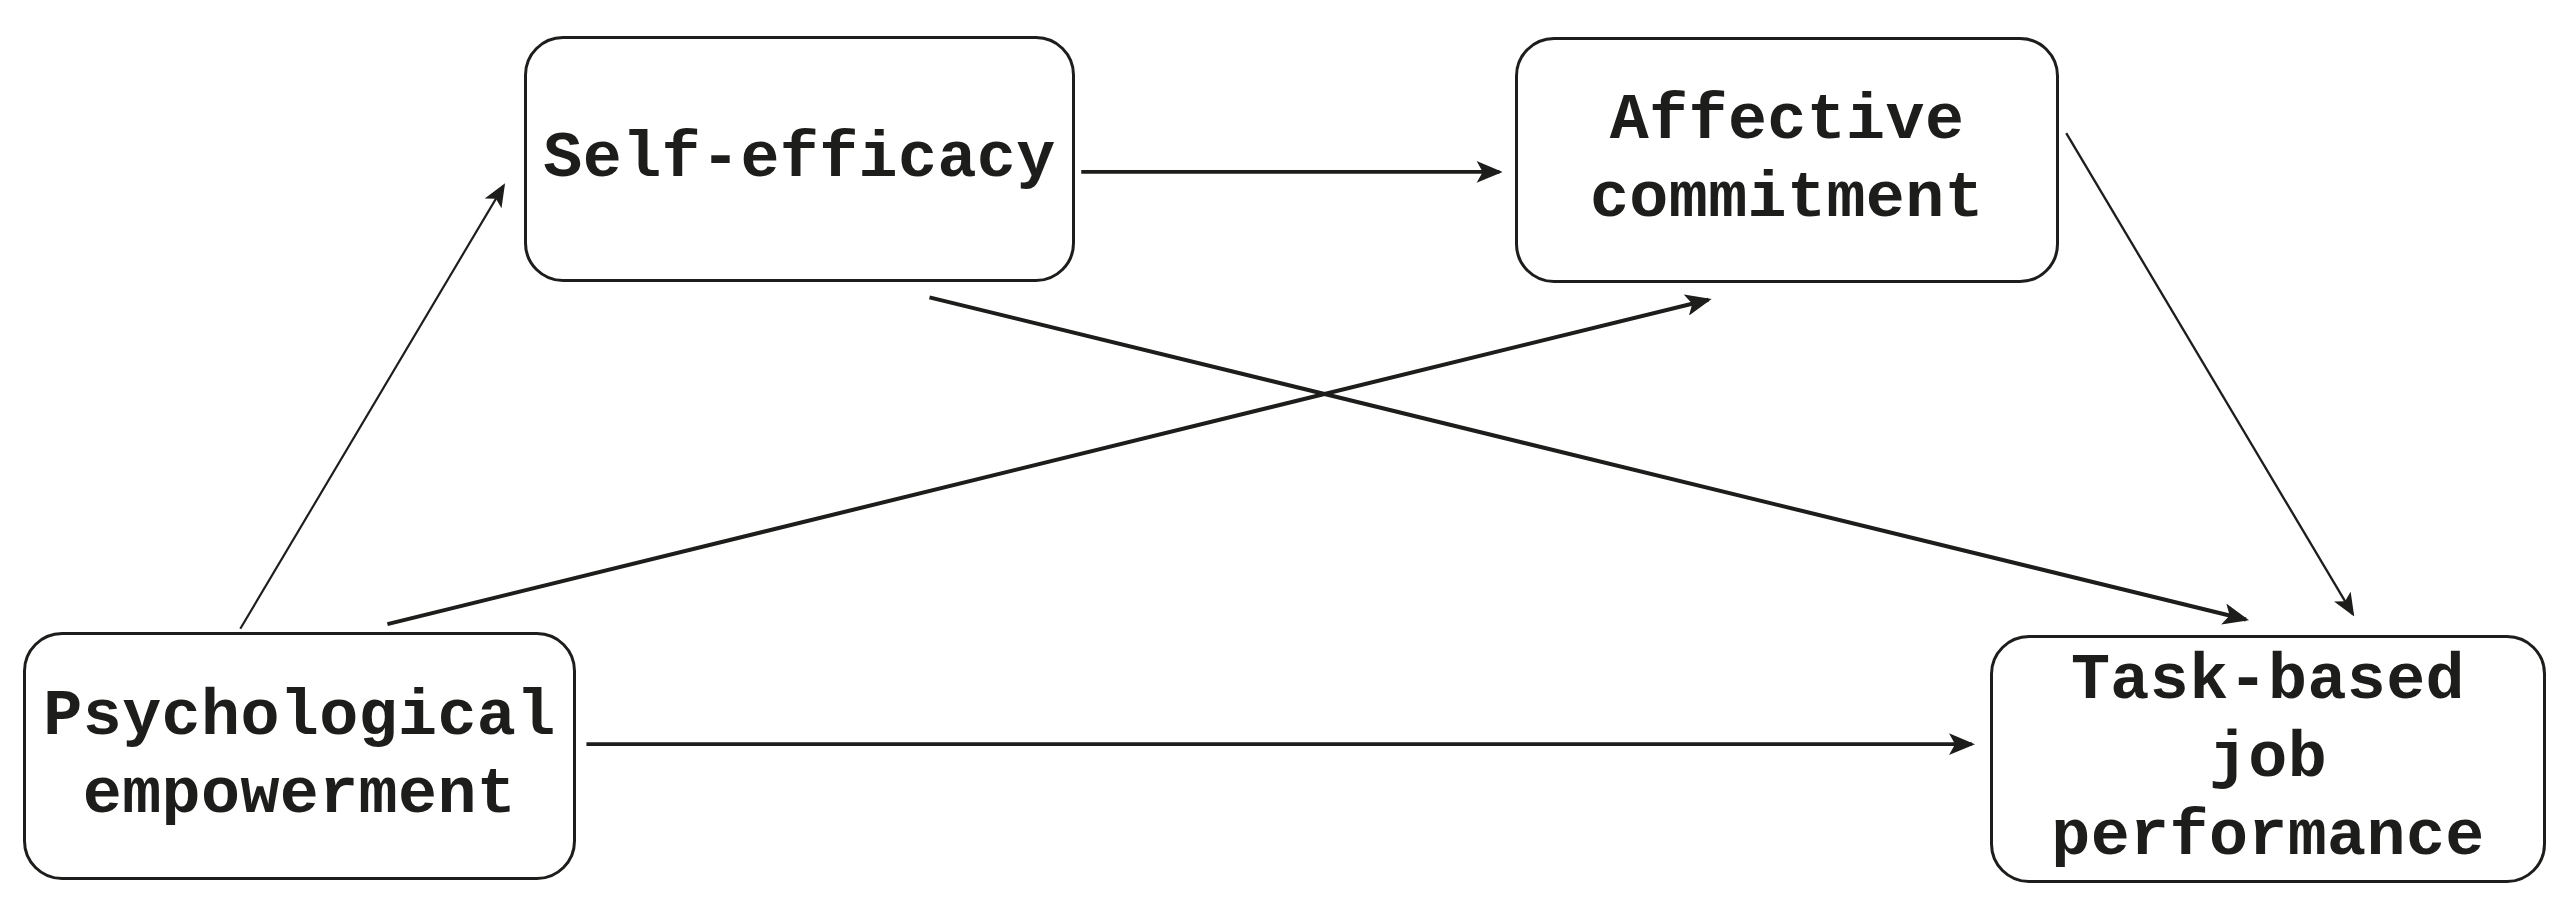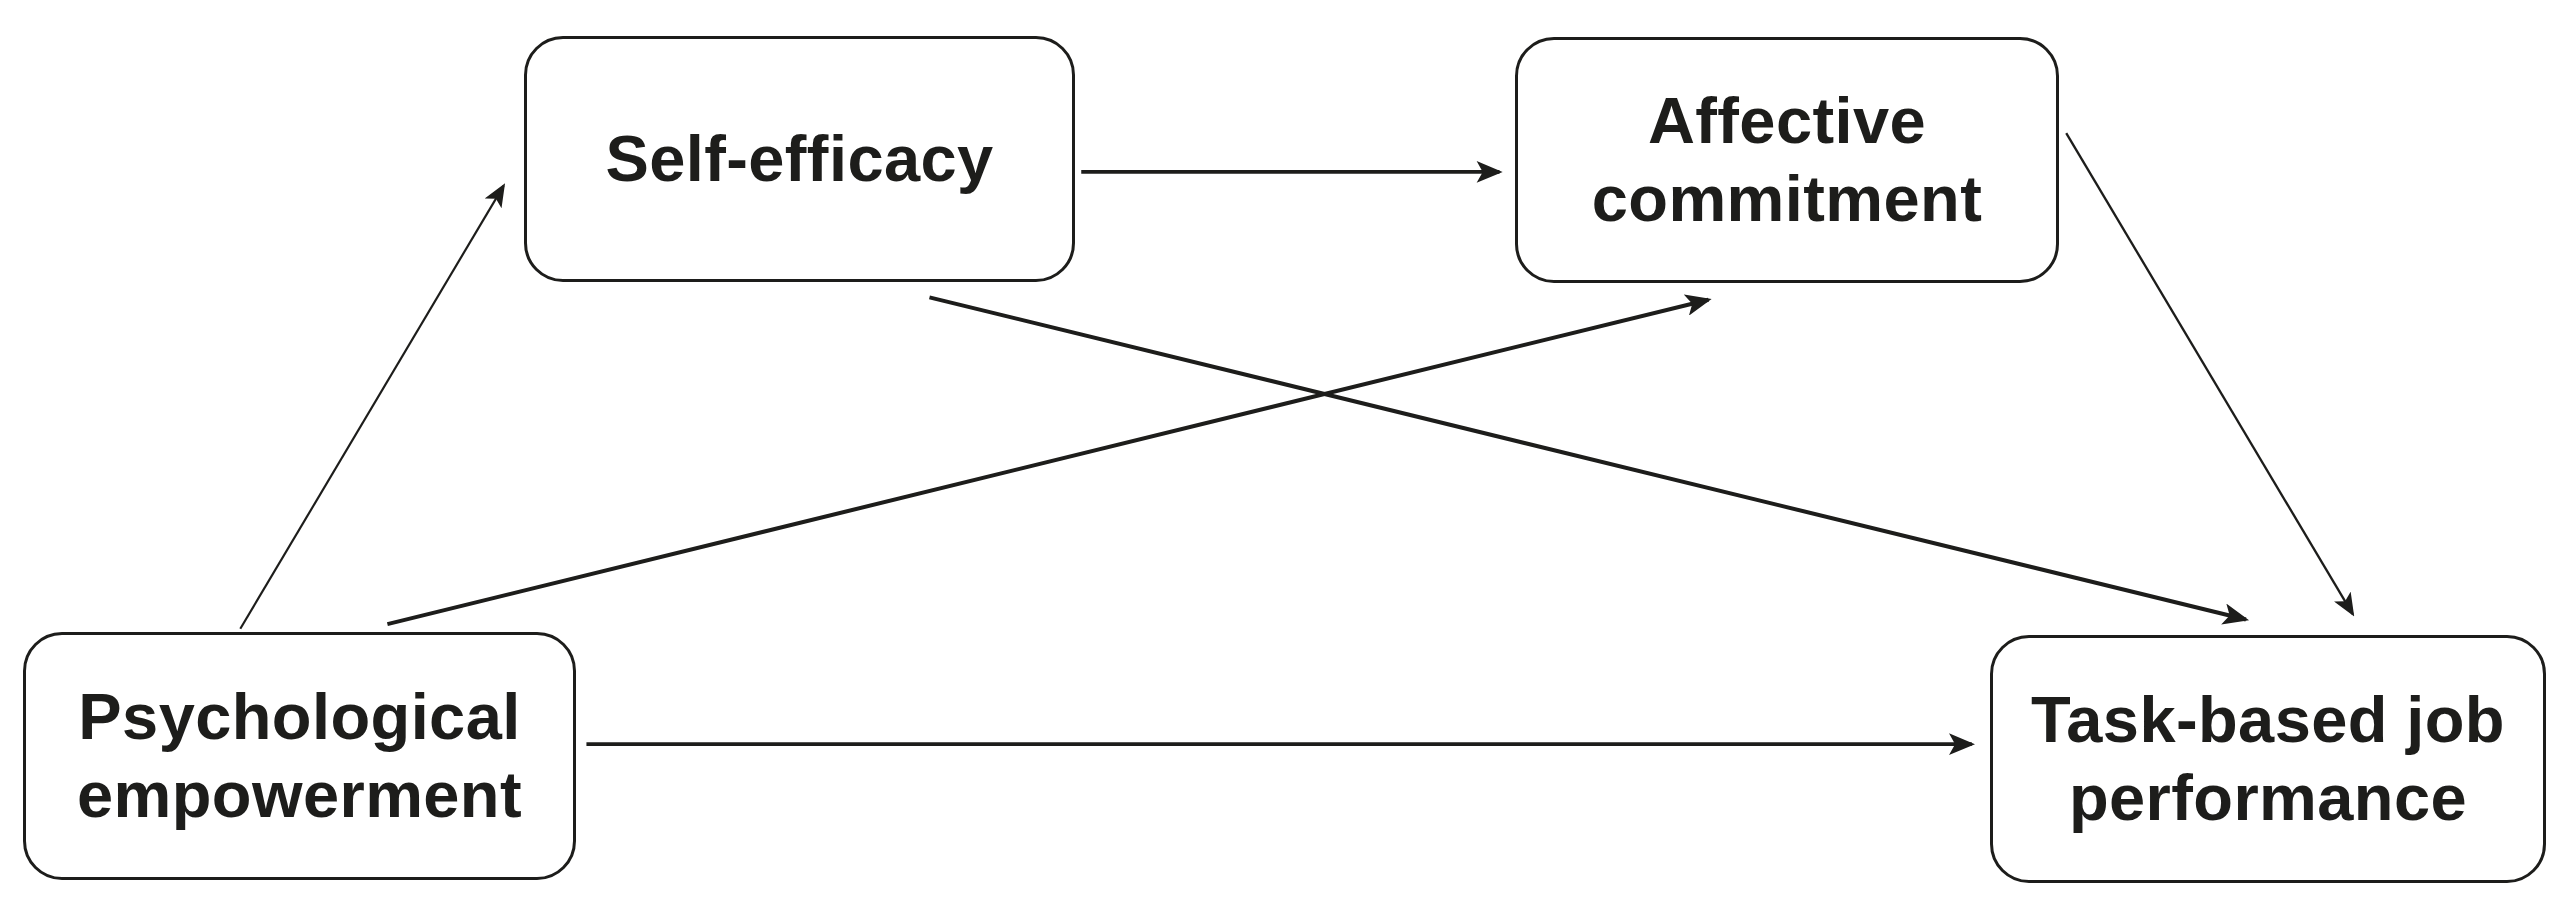--- a/index.html
+++ b/index.html
@@ -6,21 +6,21 @@
     margin: 0;
     padding: 0;
     background: #ffffff;
   }
   #figure {
     position: relative;
     width: 2576px;
     height: 906px;
     background: #ffffff;
     overflow: hidden;
-    font-family: Liberation Sans, sans-serif;
+    font-family: Liberation Mono, monospace;
   }
   #arrow-layer {
     position: absolute;
     left: 0;
     top: 0;
     width: 2576px;
     height: 906px;
   }
   .node {
     position: absolute;

